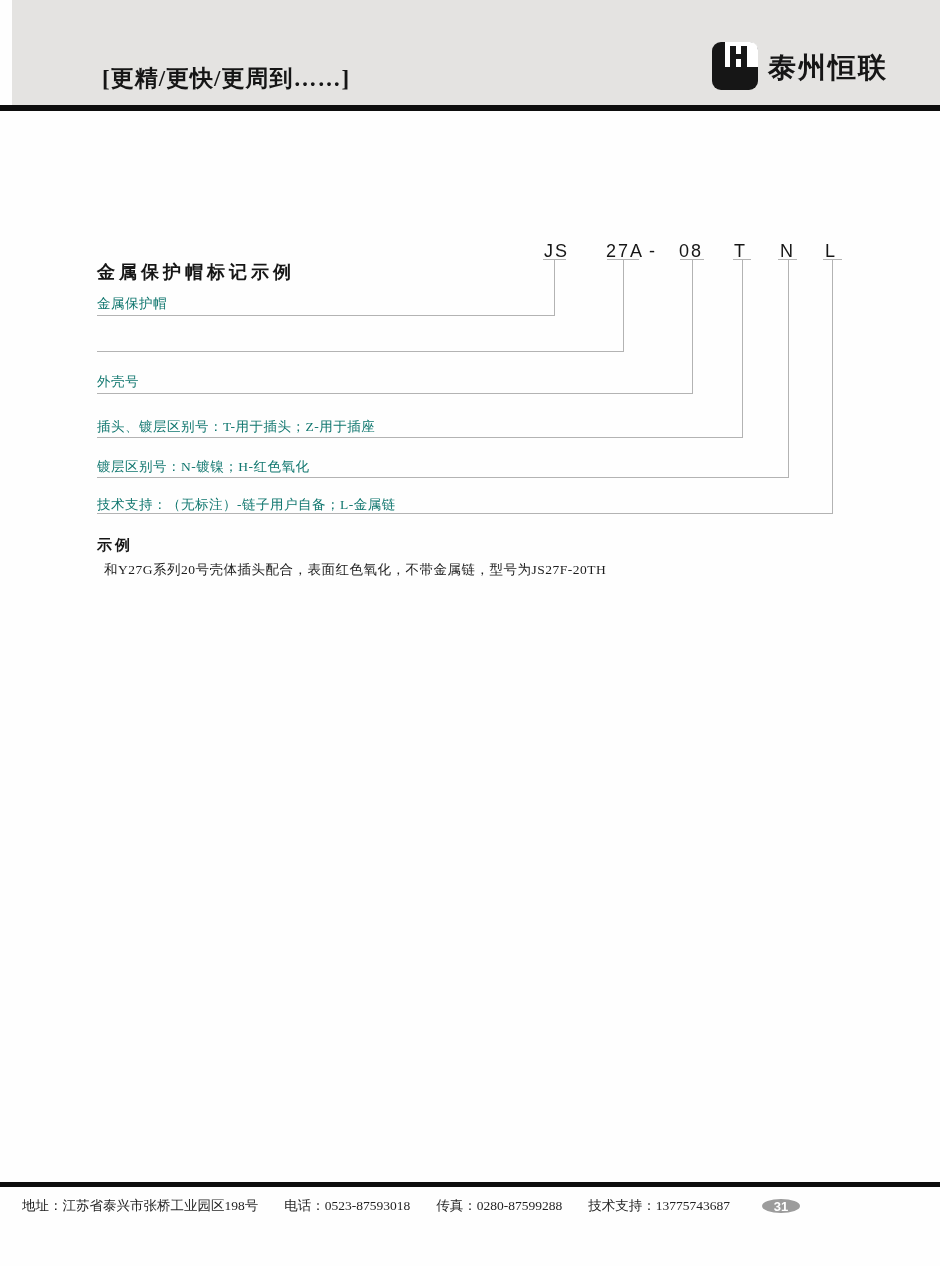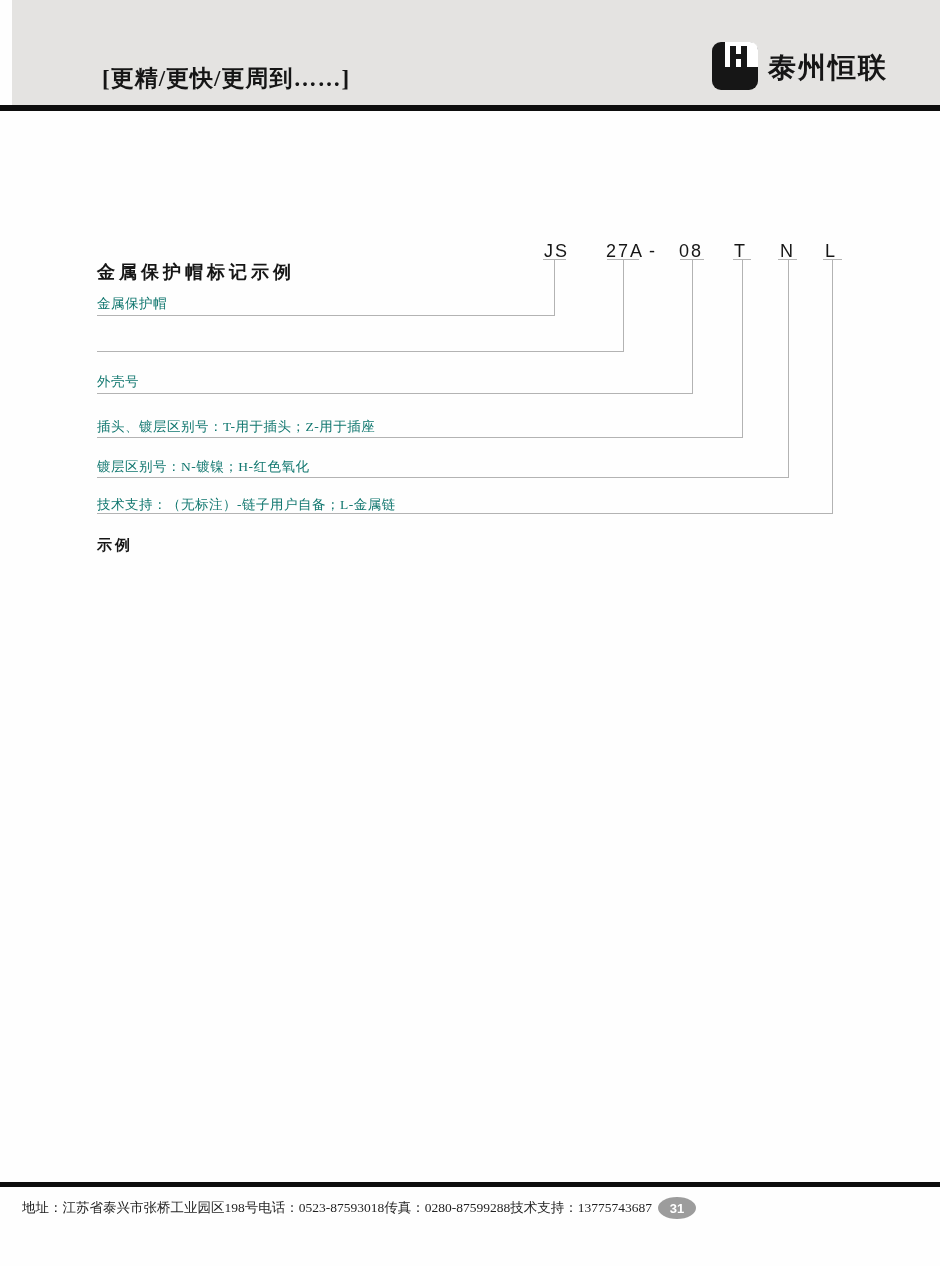--- a/index.html
+++ b/index.html
@@ -24,23 +24,23 @@
   .tick{position:absolute;top:259px;height:1px;background:#b3b3b3;}
   .vline{position:absolute;width:1px;background:#b3b3b3;top:260px;}
   .hline{position:absolute;left:97px;height:1px;background:#b3b3b3;}
   .row-label{position:absolute;left:97px;font-size:13.5px;letter-spacing:0.5px;color:#0f766e;}
   .example-heading{position:absolute;left:97px;top:536px;font-size:15px;font-weight:700;
     letter-spacing:3px;color:#161616;}
   .example-text{position:absolute;left:104px;top:561px;font-size:13.5px;letter-spacing:0.5px;}
   
   .rule-bottom{position:absolute;left:0;top:1182px;width:940px;height:5px;background:#0d0d0d;}
   .footer-row{position:absolute;left:22px;top:1197px;width:900px;display:flex;
-    align-items:center;font-size:13.5px;color:#1f1f1f;}
+    align-items:center;gap:26px;font-size:13.5px;color:#1f1f1f;}
   .page-badge{display:inline-flex;align-items:center;justify-content:center;
-    width:38px;height:22px;border-radius:50%;background:#9c9c9c;color:#ffffff;
+    width:38px;height:14px;border-radius:50%;background:#9c9c9c;color:#ffffff;
     font-family:"Liberation Sans","DejaVu Sans",sans-serif;font-size:13px;font-weight:700;
     margin-left:6px;}
 </style>
 </head>
 <body>
 
 <div class="page">
 
   <div class="band">
     <div class="slogan">[更精/更快/更周到……]</div>
@@ -90,20 +90,21 @@
   <div class="hline" style="top:477px;width:692px"></div>
   <div class="hline" style="top:513px;width:736px"></div>
 
   <div class="row-label" style="top:295px">金属保护帽</div>
   <div class="row-label" style="top:373px">外壳号</div>
   <div class="row-label" style="top:418px">插头、镀层区别号：T-用于插头；Z-用于插座</div>
   <div class="row-label" style="top:458px">镀层区别号：N-镀镍；H-红色氧化</div>
   <div class="row-label" style="top:496px">技术支持：（无标注）-链子用户自备；L-金属链</div>
 
   <div class="example-heading">示例</div>
+  <div class="example-text">和Y27G系列20号壳体插头配合，表面红色氧化，不带金属链，型号为JS27F-20TH</div>
 
   <div class="rule-bottom"></div>
   <div class="footer-row">
     <span>地址：江苏省泰兴市张桥工业园区198号</span>
     <span>电话：0523-87593018</span>
     <span>传真：0280-87599288</span>
     <span>技术支持：13775743687</span>
     <span class="page-badge">31</span>
   </div>
 

